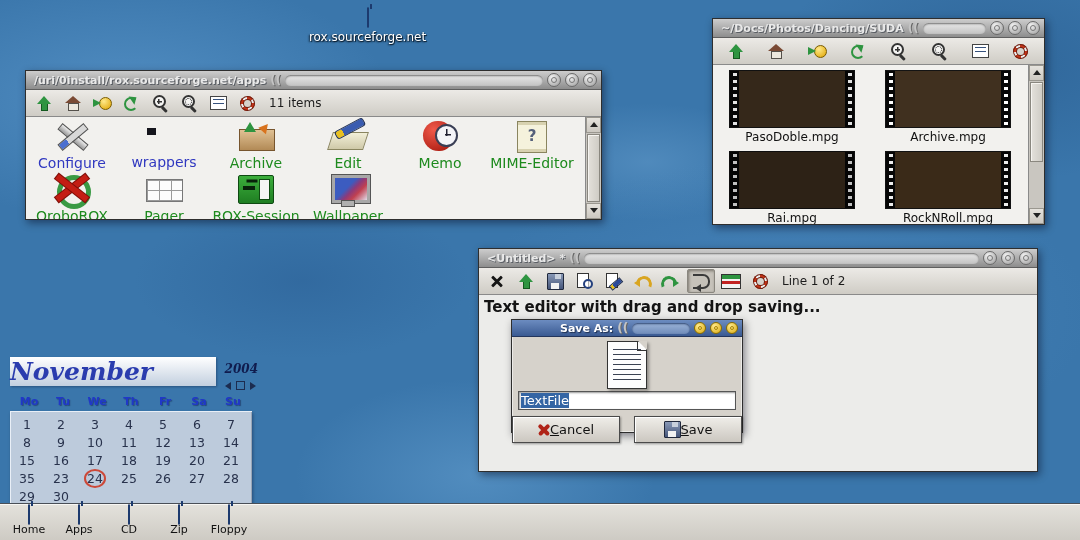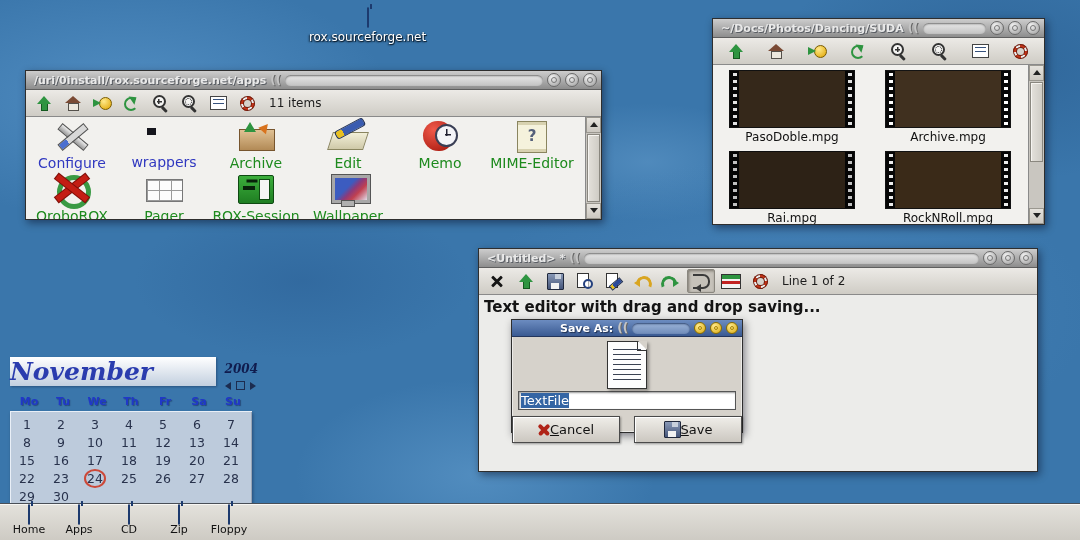--- a/index.html
+++ b/index.html
@@ -535,21 +535,21 @@
 
           <div class="cal-cell">
             <span>20</span>
           </div>
 
           <div class="cal-cell">
             <span>21</span>
           </div>
 
           <div class="cal-cell">
-            <span>22</span>
+            <span>35</span>
           </div>
 
           <div class="cal-cell">
             <span>23</span>
           </div>
 
           <div class="cal-cell">
             <span class="circled">24</span>
           </div>
 

